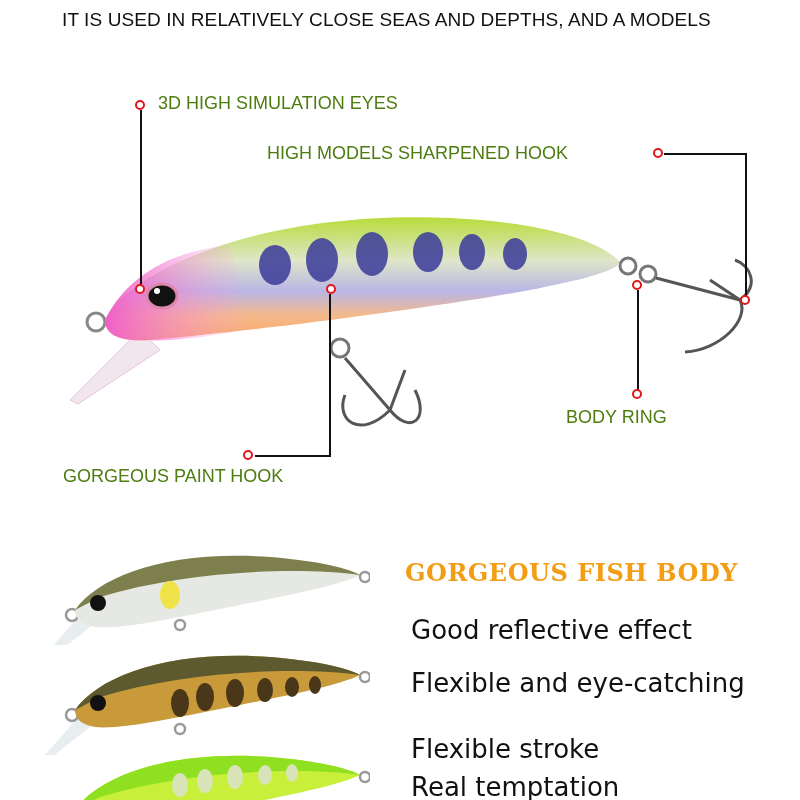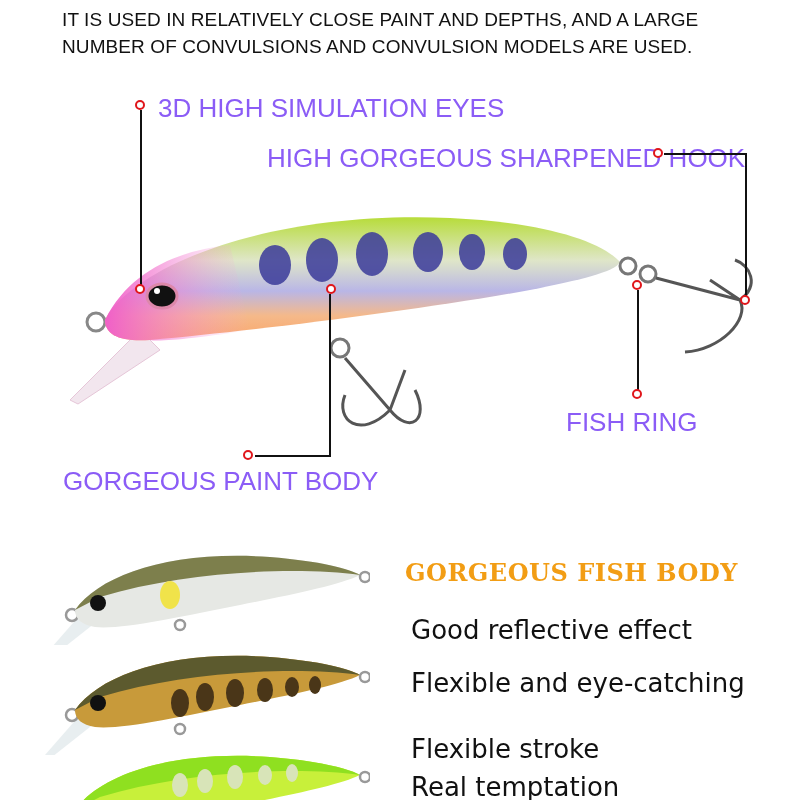--- a/index.html
+++ b/index.html
@@ -1,30 +1,29 @@
 <!DOCTYPE html>
 <html><head>
 <meta charset="utf-8">
 <style>
   html, body { margin:0; padding:0; background:#ffffff; }
   body { width:800px; height:800px; position:relative; overflow:hidden; font-family:"Liberation Sans", "DejaVu Sans", sans-serif; color:#111; }
   .intro { position:absolute; left:62px; top:6px; font-size:19px; line-height:27px; color:#111; letter-spacing:0.1px; }
-  .callout-text { position:absolute; font-size:26px; color:#8b5cf6; white-space:nowrap; }
+  .callout-text { position:absolute; font-size:18px; color:#4d7c0f; white-space:nowrap; }
   .dot { position:absolute; width:6px; height:6px; border:2.5px solid #e0161b; border-radius:50%; background:#fff; }
   .line { position:absolute; background:#111; }
   svg.lure { position:absolute; }
   .heading { position:absolute; left:405px; top:558px; font-size:24px; font-weight:bold; color:#f29d14; font-family:"DejaVu Serif", "Liberation Serif", serif; letter-spacing:0.5px; }
   .feature { position:absolute; left:411px; font-size:26px; color:#111; font-family:"DejaVu Sans", sans-serif;text-align:center; }
 </style>
 </head>
 <body>
 
 <div class="intro">
-  <div>IT IS USED IN RELATIVELY CLOSE PAINT AND DEPTHS, AND A LARGE</div>
-  <div>NUMBER OF CONVULSIONS AND CONVULSION MODELS ARE USED.</div>
+  <div>IT IS USED IN RELATIVELY CLOSE SEAS AND DEPTHS, AND A MODELS</div>
 </div>
 
 <svg class="lure" style="left:60px;top:190px" width="720" height="280" viewBox="0 0 720 280">
   <defs>
     <linearGradient id="bodyG" x1="0" y1="0" x2="0" y2="1">
       <stop offset="0" stop-color="#b7dc3a"></stop>
       <stop offset="0.35" stop-color="#dfe6c8"></stop>
       <stop offset="0.6" stop-color="#b9b6e6"></stop>
       <stop offset="0.8" stop-color="#f5b98a"></stop>
       <stop offset="1" stop-color="#f9a76a"></stop>
@@ -58,36 +57,36 @@
   <circle cx="568" cy="76" r="8" fill="none" stroke="#777" stroke-width="3"></circle>
   <circle cx="588" cy="84" r="8" fill="none" stroke="#777" stroke-width="3"></circle>
   <path d="M596 88 L680 110 M680 110 C700 95, 690 75, 675 70 M680 110 C690 130, 660 160, 625 162 M680 110 L650 90" fill="none" stroke="#555" stroke-width="3"></path>
 </svg>
 
 <div class="dot" style="left:135px;top:100px"></div>
 <div class="line" style="left:140px;top:110px;width:2px;height:182px"></div>
 <div class="dot" style="left:135px;top:284px"></div>
 <div class="callout-text" style="left:158px;top:93px">3D HIGH SIMULATION EYES</div>
 
-<div class="callout-text" style="left:267px;top:143px">HIGH GORGEOUS SHARPENED HOOK</div>
+<div class="callout-text" style="left:267px;top:143px">HIGH MODELS SHARPENED HOOK</div>
 <div class="dot" style="left:653px;top:148px"></div>
 <div class="line" style="left:664px;top:153px;width:82px;height:2px"></div>
 <div class="line" style="left:745px;top:153px;width:2px;height:144px"></div>
 <div class="dot" style="left:740px;top:295px"></div>
 
 <div class="dot" style="left:632px;top:280px"></div>
 <div class="line" style="left:637px;top:290px;width:2px;height:100px"></div>
 <div class="dot" style="left:632px;top:389px"></div>
-<div class="callout-text" style="left:566px;top:407px">FISH RING</div>
+<div class="callout-text" style="left:566px;top:407px">BODY RING</div>
 
 <div class="dot" style="left:326px;top:284px"></div>
 <div class="line" style="left:329px;top:294px;width:2px;height:162px"></div>
 <div class="line" style="left:255px;top:455px;width:76px;height:2px"></div>
 <div class="dot" style="left:243px;top:450px"></div>
-<div class="callout-text" style="left:63px;top:466px">GORGEOUS PAINT BODY</div>
+<div class="callout-text" style="left:63px;top:466px">GORGEOUS PAINT HOOK</div>
 
 <svg class="lure" style="left:40px;top:545px" width="330" height="100" viewBox="0 0 330 100">
   <path d="M40 70 L5 110 L12 112 L55 78 Z" fill="#e8eef0"></path>
   <circle cx="32" cy="70" r="6" fill="none" stroke="#999" stroke-width="2.5"></circle>
   <path d="M35 65 C60 30, 130 5, 230 12 C280 16, 310 24, 320 30 C300 40, 250 50, 200 60 C140 72, 80 85, 55 82 C42 80, 35 74, 35 65 Z" fill="#e6e8e4"></path>
   <path d="M35 65 C60 30, 130 5, 230 12 C280 16, 310 24, 320 30 C260 22, 150 25, 60 52 Z" fill="#7d7f4c"></path>
   <ellipse cx="130" cy="50" rx="10" ry="14" fill="#f0e34a"></ellipse>
   <circle cx="58" cy="58" r="8" fill="#111"></circle>
   <circle cx="325" cy="32" r="5" fill="none" stroke="#999" stroke-width="2.5"></circle>
   <circle cx="140" cy="80" r="5" fill="none" stroke="#999" stroke-width="2.5"></circle>

